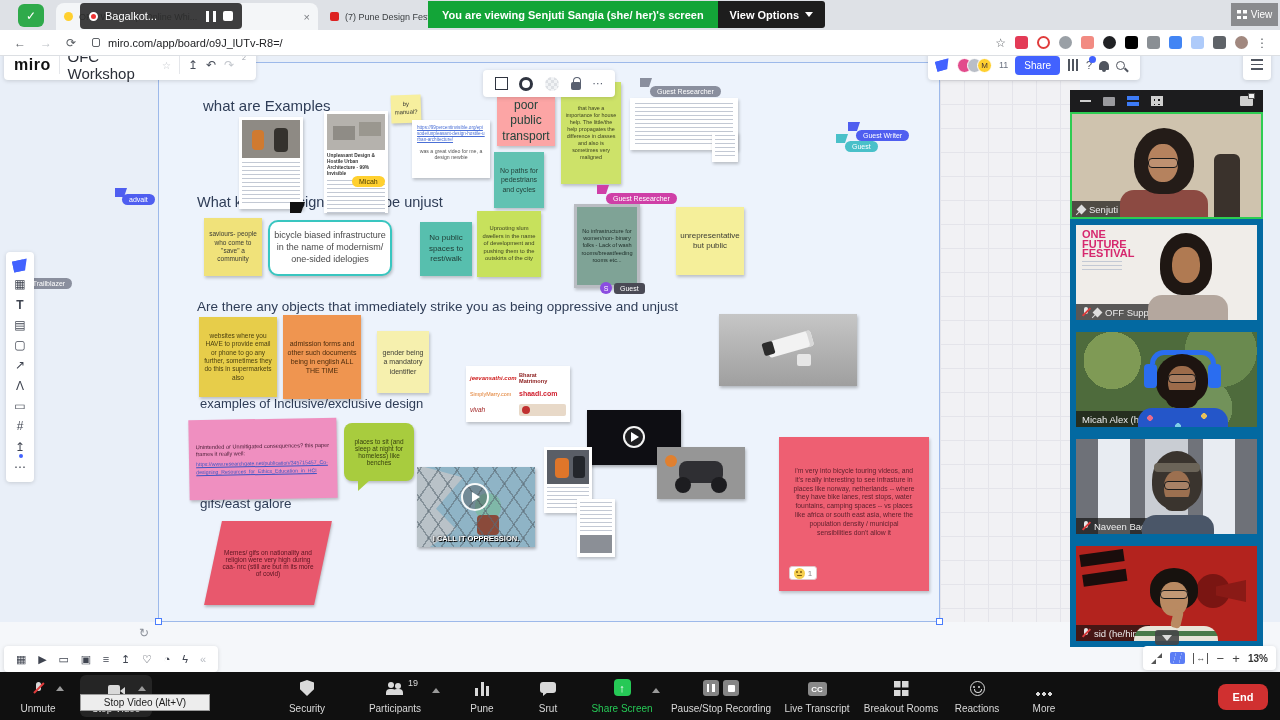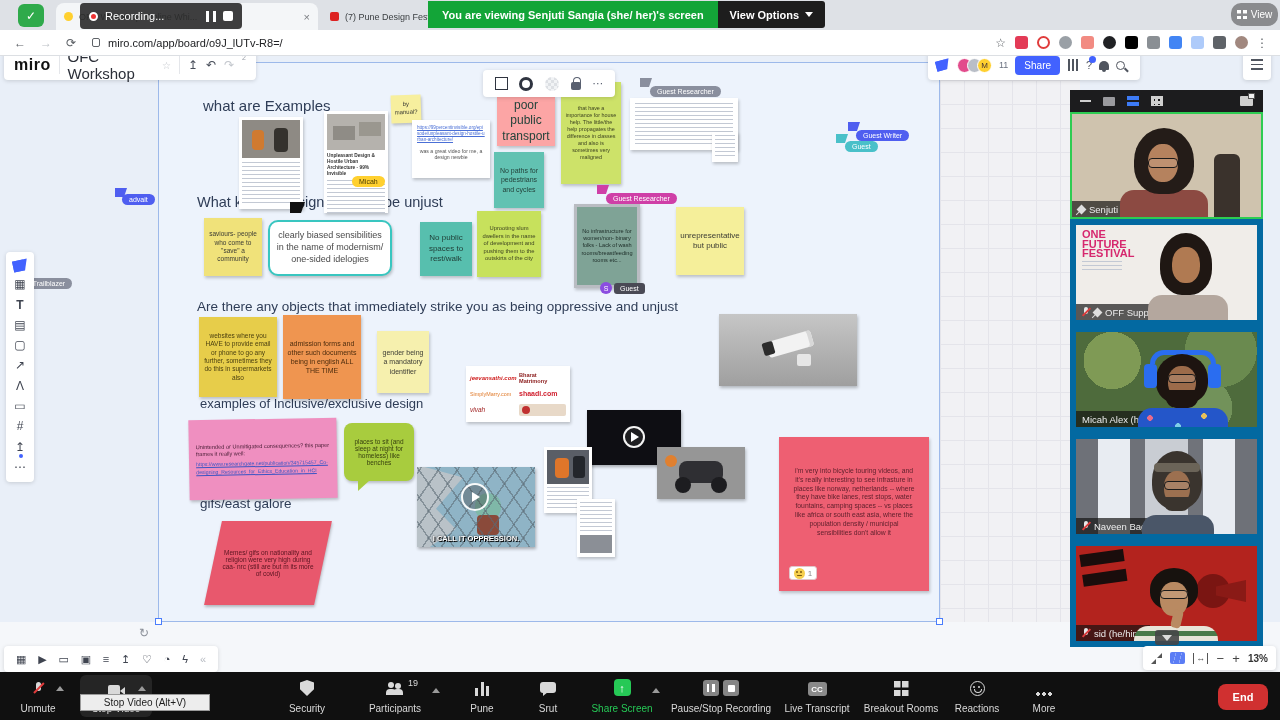--- a/index.html
+++ b/index.html
@@ -10,21 +10,21 @@
 #tabstrip{position:absolute;left:0;top:0;width:1280px;height:30px;background:#dee1e6;z-index:40}
 .tab{position:absolute;top:3px;height:27px;border-radius:8px 8px 0 0;display:flex;align-items:center;gap:6px;padding:0 8px;font-size:9px;color:#3c4043;white-space:nowrap;overflow:hidden}
 #addressbar{position:absolute;left:0;top:30px;width:1280px;height:26px;background:#fff;border-bottom:1px solid #dcdfe3;z-index:40;display:flex;align-items:center}
 .navglyph{color:#5f6368;font-size:12px;margin-left:14px}
 .extchip{width:13px;height:13px;border-radius:3px;margin-left:9px;display:inline-flex;align-items:center;justify-content:center;font-size:7px;color:#fff}
 
 #banner{position:absolute;left:428px;top:1px;height:27px;display:flex;z-index:45}
 #banner .green{background:#13a538;color:#fff;font-weight:bold;font-size:11px;display:flex;align-items:center;padding:0 14px}
 #banner .dark{background:#1d1d1d;color:#fff;font-weight:bold;font-size:11px;display:flex;align-items:center;gap:6px;padding:0 12px;border-radius:0 3px 3px 0}
 .caret-down{width:0;height:0;border-left:4px solid transparent;border-right:4px solid transparent;border-top:5px solid #fff}
-#viewpill{position:absolute;left:1231px;top:3px;width:47px;height:23px;background:rgba(120,120,122,.82);border-radius:10px;z-index:46;display:flex;align-items:center;justify-content:center;gap:4px;color:#fff;font-size:10px}
+#viewpill{position:absolute;left:1231px;top:3px;width:47px;height:23px;background:rgba(120,120,122,.82);border-radius:0;z-index:46;display:flex;align-items:center;justify-content:center;gap:4px;color:#fff;font-size:10px}
 .minigrid{width:10px;height:9px;background:
  linear-gradient(#fff,#fff) 0 0/4px 3.5px no-repeat,
  linear-gradient(#fff,#fff) 6px 0/4px 3.5px no-repeat,
  linear-gradient(#fff,#fff) 0 5.5px/4px 3.5px no-repeat,
  linear-gradient(#fff,#fff) 6px 5.5px/4px 3.5px no-repeat}
 #recwidget{position:absolute;left:80px;top:3px;width:162px;height:26px;background:rgba(42,42,42,.9);border-radius:4px;z-index:48;display:flex;align-items:center;gap:7px;padding:0 9px;color:#fff;font-size:11px}
 .recdot{width:9px;height:9px;border-radius:50%;background:#e33;border:2px solid #fff}
 .pauseic{width:10px;height:11px;background:linear-gradient(90deg,#fff 0 3px,transparent 3px 7px,#fff 7px 10px)}
 .stopic{width:10px;height:10px;background:#fff;border-radius:2px}
 
@@ -161,21 +161,21 @@
       <span style="color:#7a7d82;font-size:11px;margin-left:auto">×</span>
     </div>
     <div class="tab" style="left:322px;width:150px">
       <span style="width:9px;height:9px;border-radius:2px;background:#d22;flex:none"></span>
       <span style="overflow:hidden">(7) Pune Design Festival 2020</span>
       <span style="color:#7a7d82;font-size:11px">×</span>
     </div>
     <div class="abs" style="left:480px;top:8px;color:#5f6368;font-size:13px">+</div>
     <div id="recwidget">
       <span class="recdot"></span>
-      <span>Recording...</span>
+      <span>Bagalkot...</span>
       <span class="pauseic" style="margin-left:auto"></span>
       <span class="stopic"></span>
     </div>
   </div>
 
   <div id="banner">
     <div class="green">You are viewing Senjuti Sangia (she/ her)'s screen</div>
     <div class="dark">
       <span>View Options</span>
       <span class="caret-down"></span>
@@ -292,21 +292,21 @@
   <div class="sticky" style="left:494px;top:152px;width:50px;height:56px;background:#62c2b2;font-size:7px;color:#23423a">No paths for pedestrians and cycles</div>
 
   <div class="card" style="left:630px;top:98px;width:108px;height:52px;padding:5px">
     <div class="tlines" style="height:42px"></div>
   </div>
   <div class="card" style="left:712px;top:132px;width:26px;height:30px;padding:3px">
     <div class="tlines" style="height:24px"></div>
   </div>
 
   <div class="sticky" style="left:204px;top:218px;width:58px;height:58px;background:#f0e27a;font-size:6.5px">saviours- people who come to "save" a community</div>
-  <div class="sticky" style="left:268px;top:220px;width:124px;height:56px;background:#fff;border:2px solid #39c6c0;border-radius:10px;font-size:9px;color:#4a4a4a">clearly biased sensibilities in the name of modernism/ one-sided idelogies</div>
+  <div class="sticky" style="left:268px;top:220px;width:124px;height:56px;background:#fff;border:2px solid #39c6c0;border-radius:10px;font-size:9px;color:#4a4a4a">bicycle biased infrastructure in the name of modernism/ one-sided idelogies</div>
   <div class="sticky" style="left:420px;top:222px;width:52px;height:54px;background:#57bfae;font-size:8px;color:#1f3c35">No public spaces to rest/walk</div>
   <div class="sticky" style="left:477px;top:211px;width:64px;height:66px;background:#c7e15c;font-size:5.8px;color:#3c4220">Uprooting slum dwellers in the name of development and pushing them to the outskirts of the city</div>
   <div class="sticky" style="left:574px;top:204px;width:66px;height:84px;background:#7fa396;border:3px solid #b9bcc2;font-size:5.6px;color:#20302b">No infrastructure for women/non- binary folks - Lack of wash rooms/breastfeeding rooms etc...</div>
   <div class="abs" style="left:600px;top:282px;display:flex;align-items:center;gap:2px;z-index:16">
     <span style="width:12px;height:12px;border-radius:50%;background:#8b4de0;color:#fff;font-size:7px;display:flex;align-items:center;justify-content:center">S</span>
     <span style="background:#4a4a55;color:#fff;font-size:7px;padding:2px 6px;border-radius:3px">Guest</span>
   </div>
   <div class="sticky" style="left:676px;top:207px;width:68px;height:68px;background:#f5ef9a;font-size:8px">unrepresentative but public</div>
 
   <div class="sticky" style="left:199px;top:317px;width:78px;height:80px;background:#e7cd4a;font-size:6.5px;color:#4a3f10">websites where you HAVE to provide email or phone to go any further, sometimes they do this in supermarkets also</div>

